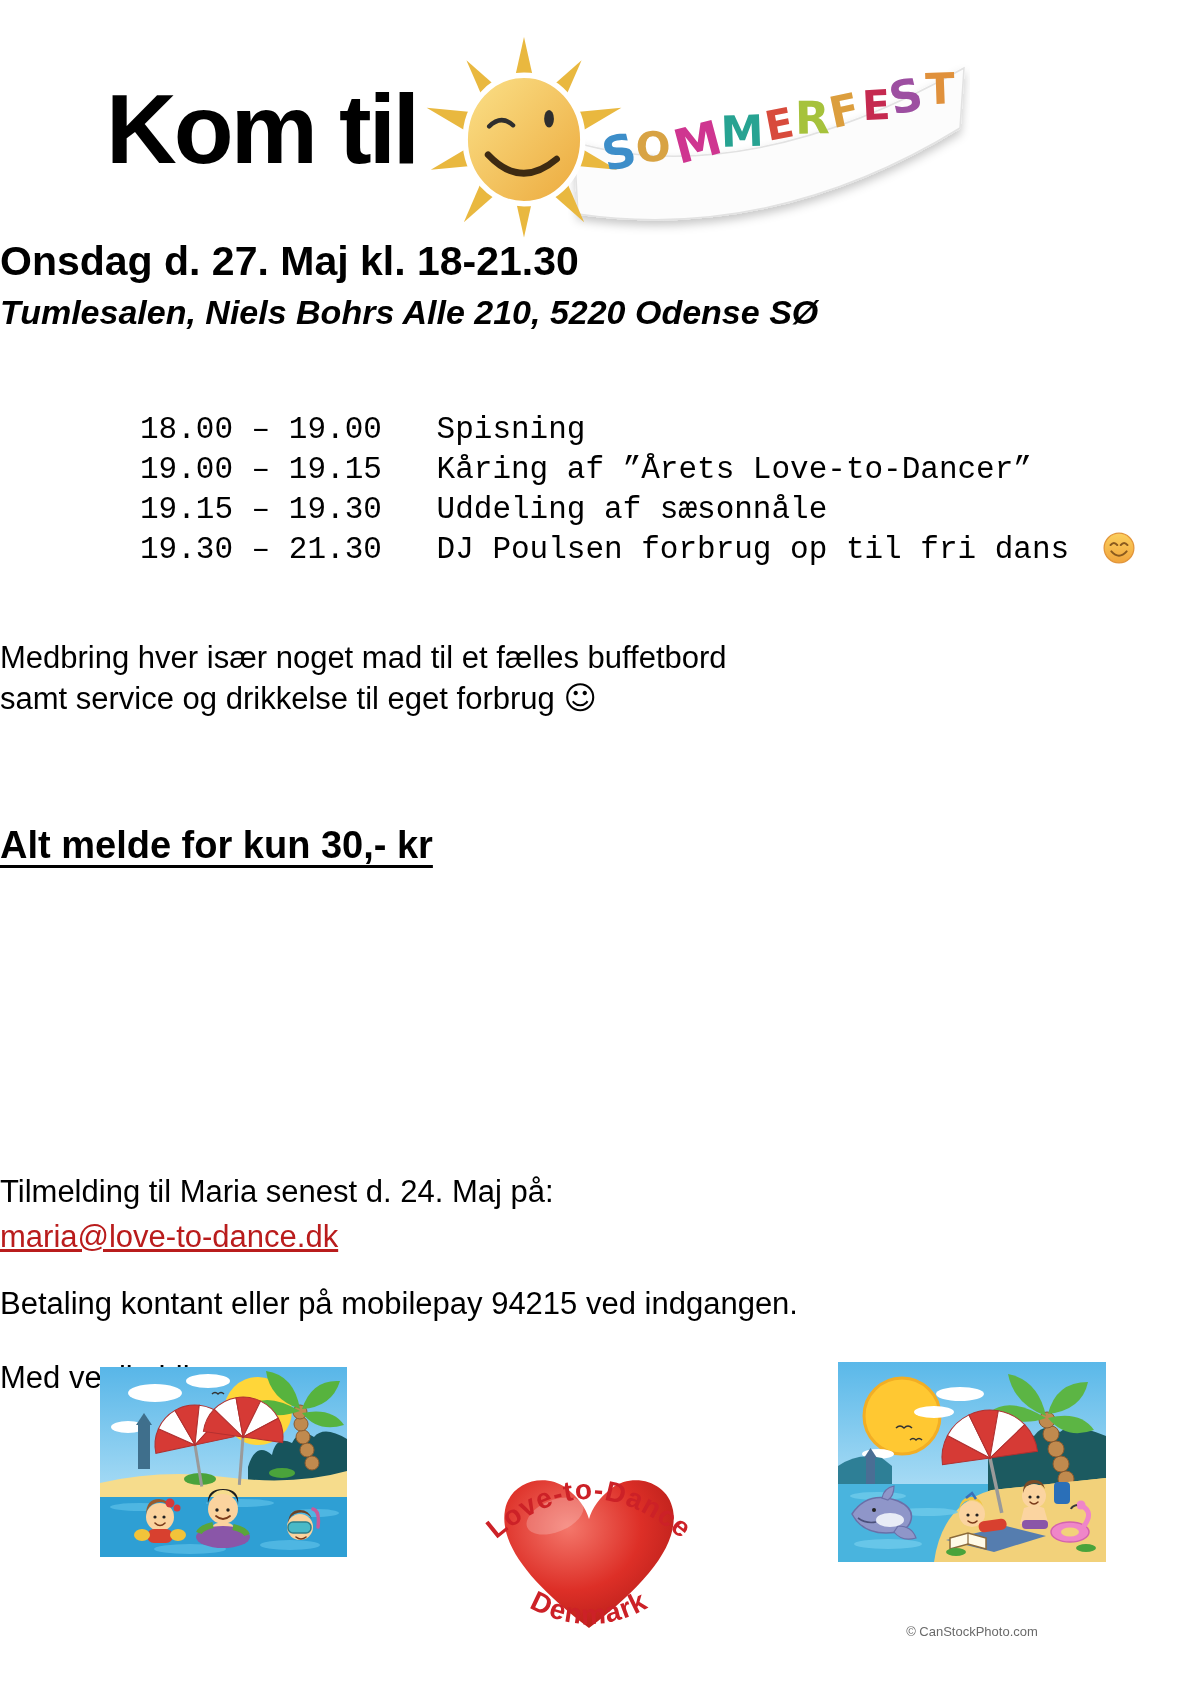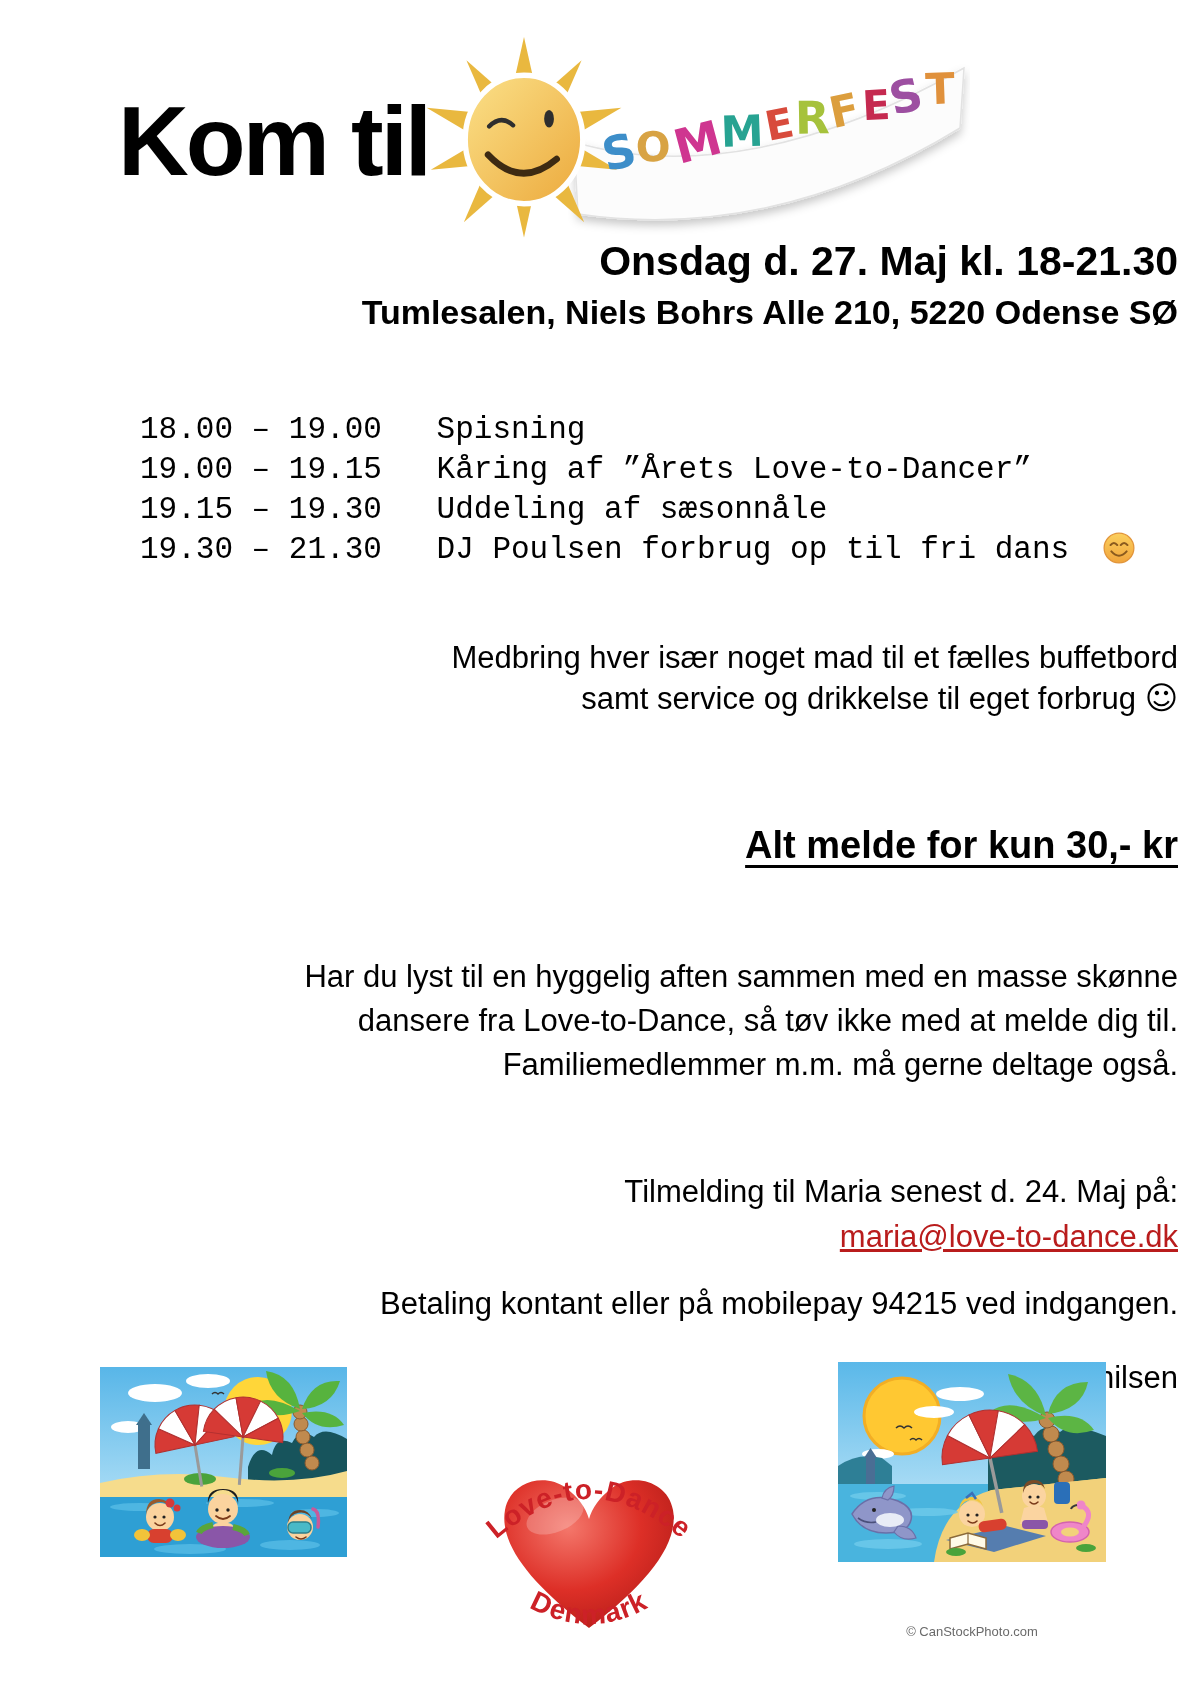--- a/index.html
+++ b/index.html
@@ -5,21 +5,21 @@
   html,body{margin:0;padding:0;background:#888;}
   .page{
     position:relative;width:1178px;height:1700px;margin:0 auto;
     background:#ffffff;color:#000;
     font-family:"Liberation Sans", sans-serif;
     overflow:hidden;
   }
   
   .header{position:absolute;top:28px;left:0;width:100%;height:215px;}
   .title{
-    position:absolute;left:106px;top:52px;margin:12px;
+    position:absolute;left:106px;top:52px;margin:0;
     font-size:98px;font-weight:700;letter-spacing:-3px;line-height:1;
   }
   .banner{position:absolute;left:420px;top:0;width:550px;height:215px;}
   .ribbon-svg{position:absolute;left:148px;top:18px;width:402px;height:192px;}
   .sun-svg{position:absolute;left:6px;top:2px;width:196px;height:208px;}
   .banner-word{
     position:absolute;left:178px;top:66px;width:372px;
     transform:rotate(-7deg);white-space:nowrap;
     font-family:"DejaVu Sans", sans-serif;
   }
@@ -28,24 +28,24 @@
   .banner-word span:nth-child(2){font-size:41px;transform:rotate(4deg) translateY(7px);}
   .banner-word span:nth-child(3){font-size:47px;transform:rotate(-8deg) translateY(10px);}
   .banner-word span:nth-child(4){font-size:43px;transform:rotate(5deg) translateY(3px);}
   .banner-word span:nth-child(5){font-size:41px;transform:rotate(-4deg);}
   .banner-word span:nth-child(6){font-size:45px;transform:rotate(6deg) translateY(-1px);}
   .banner-word span:nth-child(7){font-size:43px;transform:rotate(-5deg) translateY(-5px);}
   .banner-word span:nth-child(8){font-size:41px;transform:rotate(4deg) translateY(-7px);}
   .banner-word span:nth-child(9){font-size:45px;transform:rotate(-6deg) translateY(-11px);}
   .banner-word span:nth-child(10){font-size:43px;transform:rotate(5deg) translateY(-15px);}
   
-  .center{width:100%;text-align:right;}
+  .center{width:100%;text-align:left;}
   .when{position:absolute;top:238px;}
   .dt{font-size:41px;font-weight:700;}
-  .loc{font-size:34px;font-weight:700;margin-top:8px;}
+  .loc{font-size:34px;font-weight:700;margin-top:8px;font-style:italic;}
   .schedule{position:absolute;top:410px;left:140px;font-size:31px;}
   .srow{line-height:40px;white-space:nowrap;font-family:Liberation Mono, monospace;}
   .srow .time{display:inline-block;width:278px;}
   .srow .act{display:inline-block;}
   .emoji-svg{width:34px;height:34px;vertical-align:-7px;margin-left:14px;}
   .bring{position:absolute;top:610px;font-size:31px;line-height:40px;margin-top:28px;}
   .txt-smiley{font-family:"DejaVu Sans", sans-serif;font-size:32px;}
   .price{position:absolute;top:824px;font-size:38px;font-weight:700;}
   .price span{text-decoration:underline;text-underline-offset:7px;text-decoration-thickness:3px;}
   .invite{position:absolute;top:955px;font-size:31px;line-height:44px;}
@@ -170,25 +170,20 @@
     <div>
       <span>samt service og drikkelse til eget forbrug</span>
       <span class="txt-smiley">☺</span>
     </div>
   </div>
 
   <div class="price center">
     <span>Alt melde for kun 30,- kr</span>
   </div>
 
-  <div class="invite center">
-    <div>Har du lyst til en hyggelig aften sammen med en masse skønne</div>
-    <div>dansere fra Love-to-Dance, så tøv ikke med at melde dig til.</div>
-    <div>Familiemedlemmer m.m. må gerne deltage også.</div>
-  </div>
 
   <div class="signup center">
     <div>Tilmelding til Maria senest d. 24. Maj på:</div>
     <div><a class="email" href="#">maria@love-to-dance.dk</a></div>
   </div>
 
   <div class="payment center">Betaling kontant eller på mobilepay 94215 ved indgangen.</div>
 
   <div class="greeting center">Med venlig hilsen</div>
 

